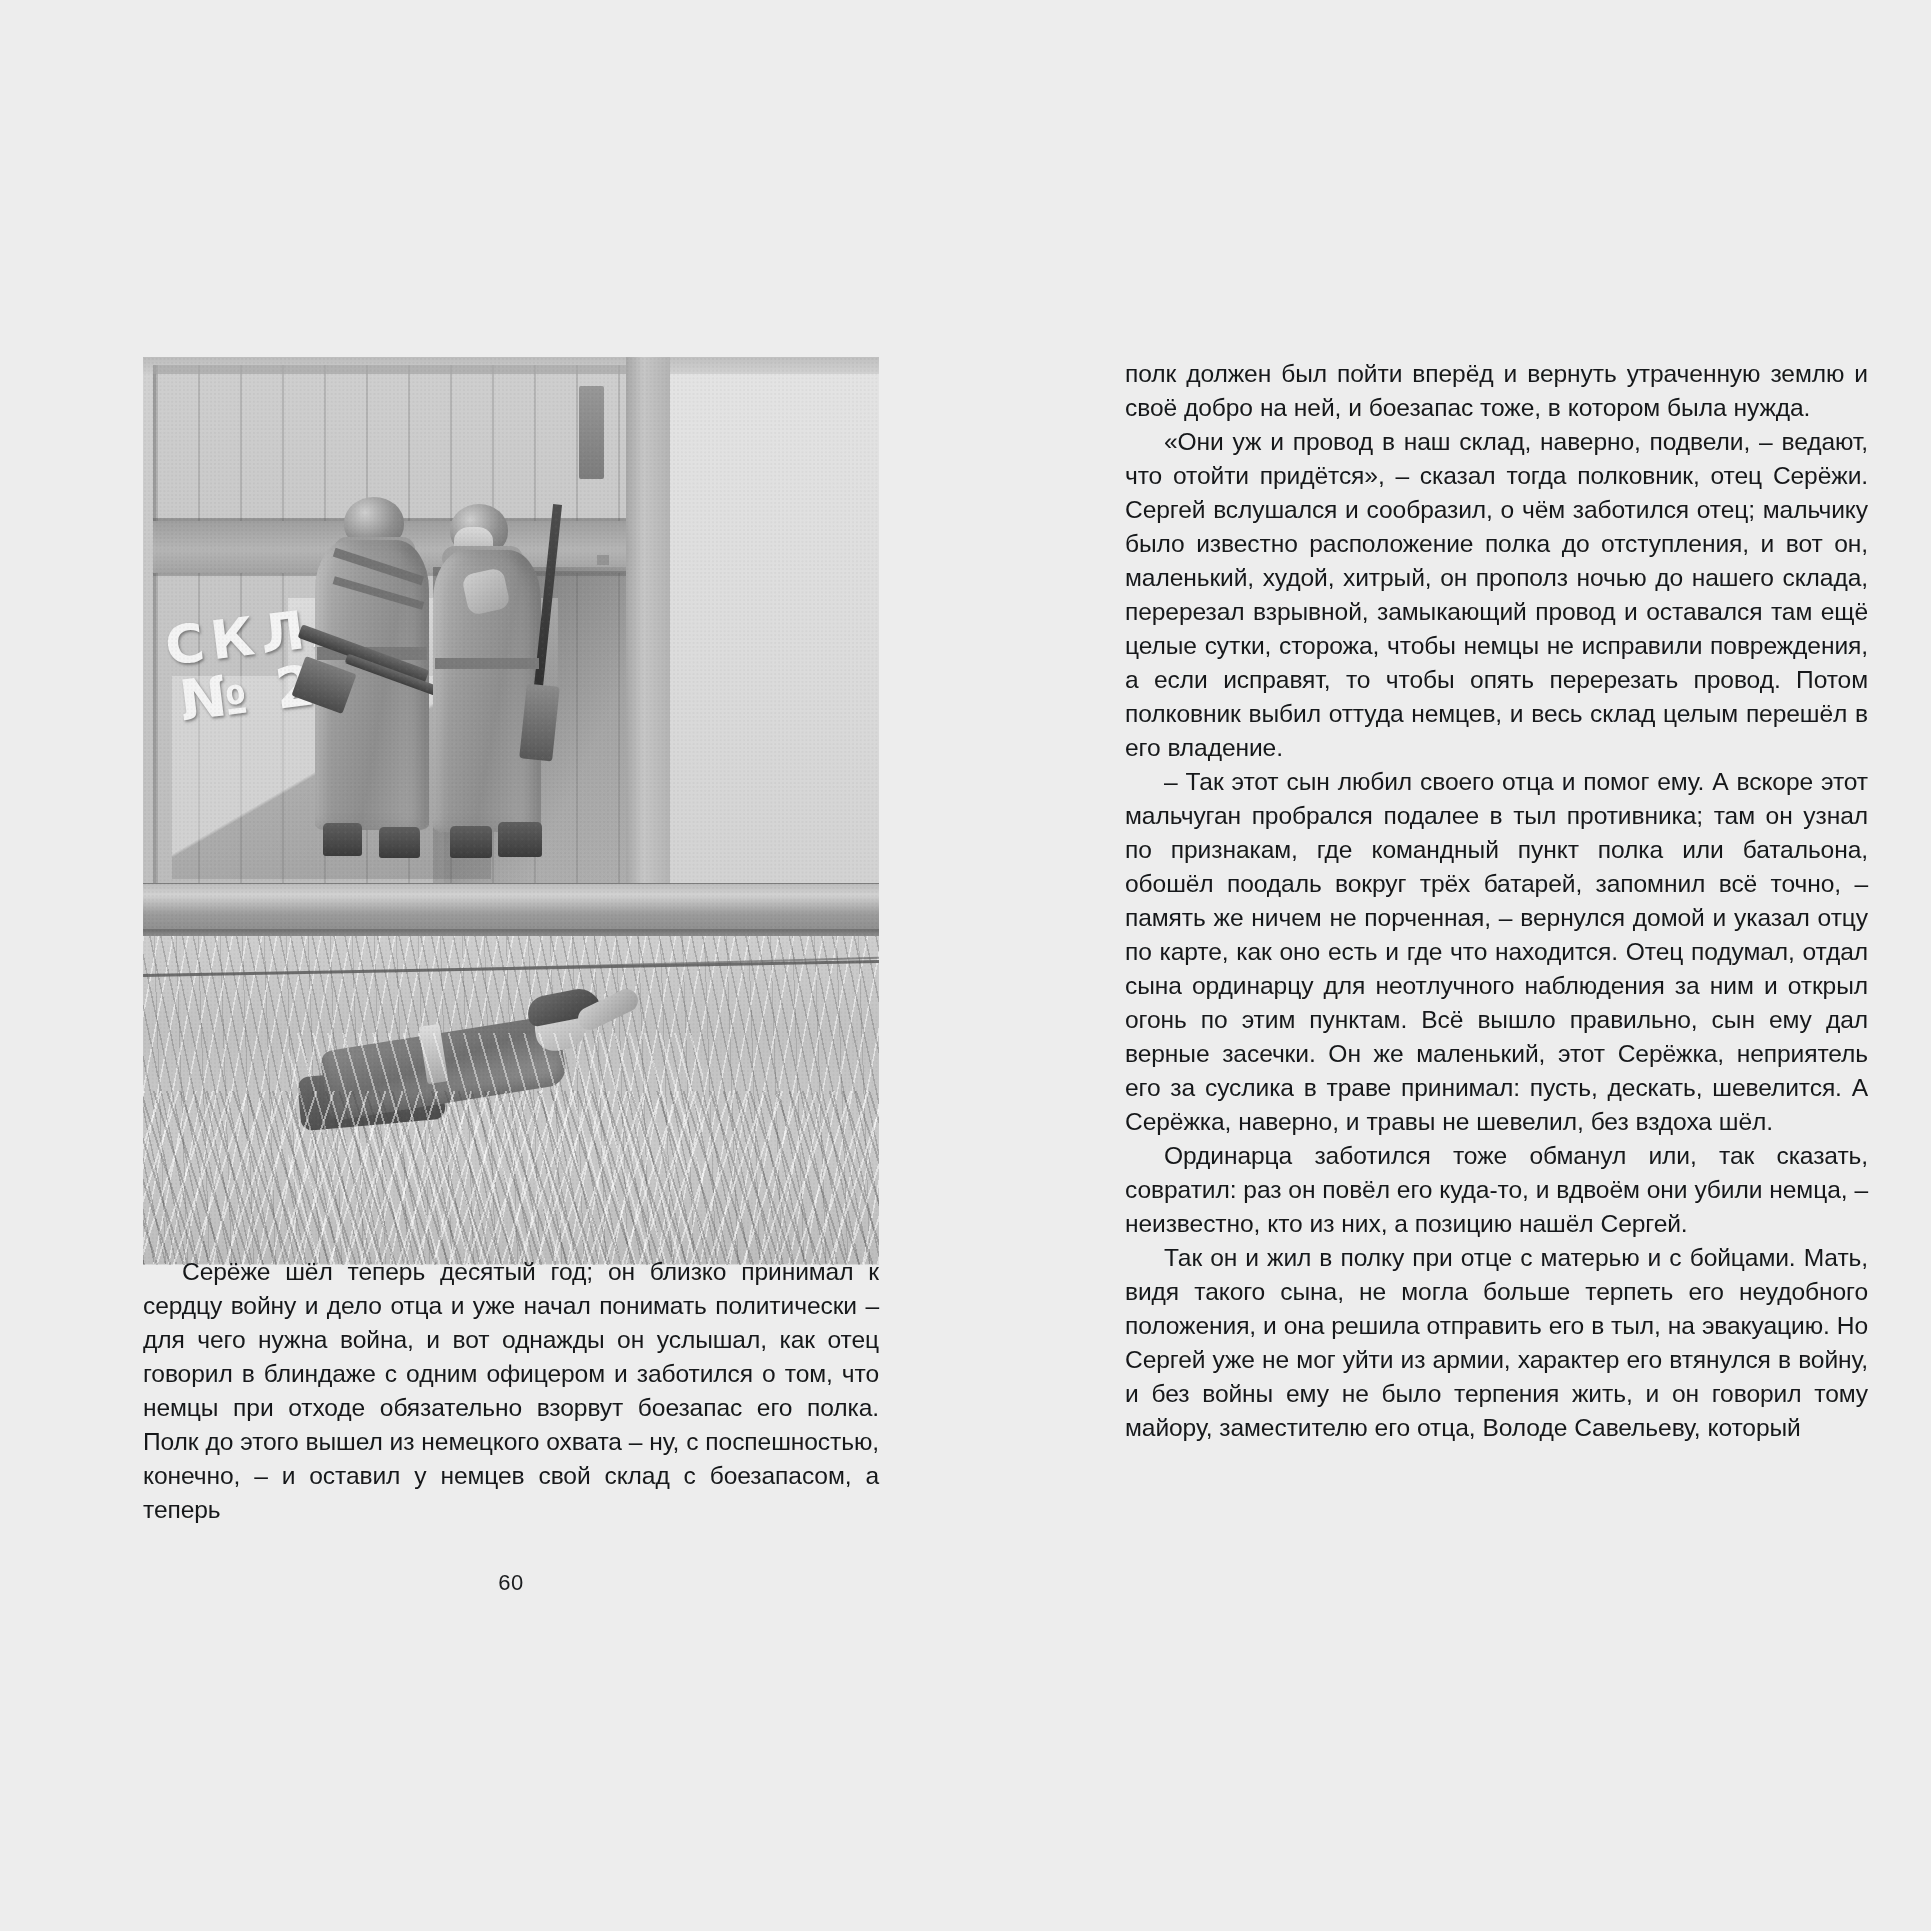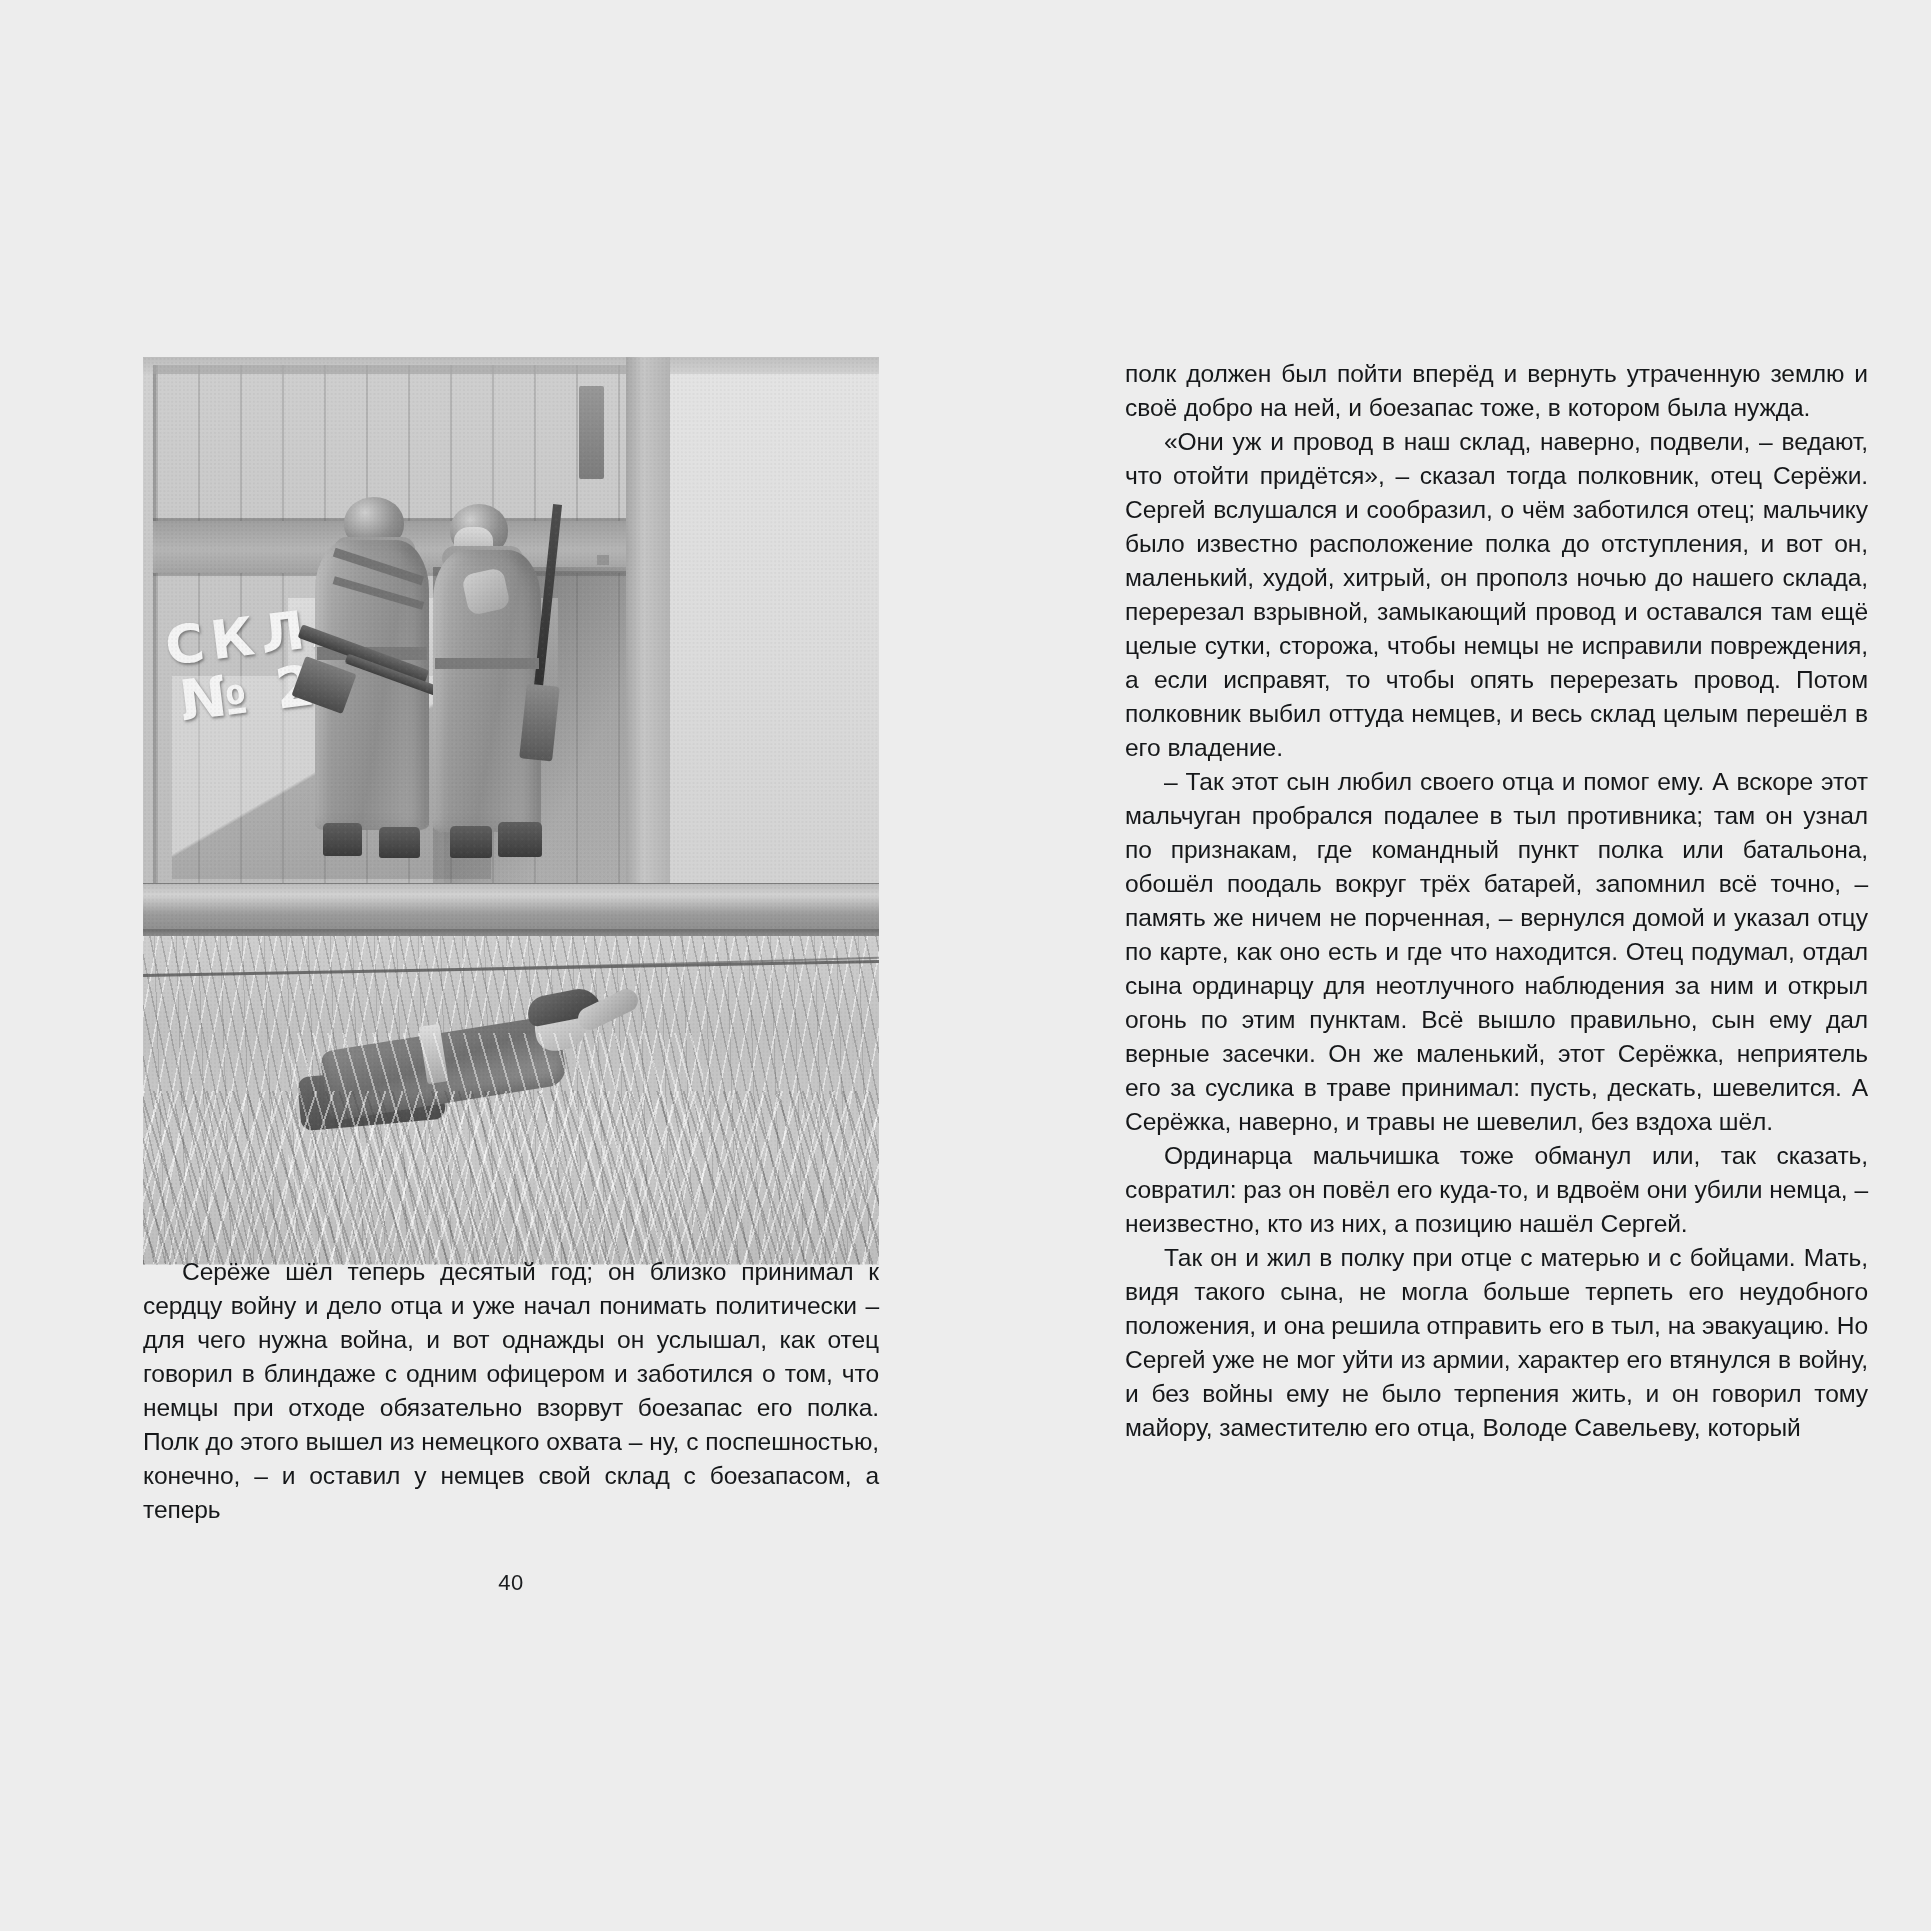--- a/index.html
+++ b/index.html
@@ -348,29 +348,29 @@
 
       <div class="boy-grass-over"></div>
       <div class="grass-front"></div>
       <div class="ill-grain"></div>
     </div>
 
     <div class="textcol" style="left:143px;top:1255px;width:736px;">
       <p>Серёже шёл теперь десятый год; он близко принимал к сердцу войну и дело отца и уже начал понимать политически – для чего нужна война, и вот однажды он услышал, как отец говорил в блиндаже с одним офицером и заботился о том, что немцы при отходе обязательно взорвут боезапас его полка. Полк до этого вышел из немецкого охвата – ну, с поспешностью, конечно, – и оставил у немцев свой склад с боезапасом, а теперь</p>
     </div>
 
-    <div class="folio" style="left:143px;top:1570px;width:736px;">40</div>
+    <div class="folio" style="left:143px;top:1570px;width:736px;">60</div>
   </div>
 
   <div class="page page-right">
 
     <div class="textcol" style="left:116px;top:357px;width:743px;">
       <p class="noindent">полк должен был пойти вперёд и вернуть утраченную землю и своё добро на ней, и боезапас тоже, в котором была нужда.</p>
       <p>«Они уж и провод в наш склад, наверно, подвели, – ведают, что отойти придётся», – сказал тогда полковник, отец Серёжи. Сергей вслушался и сообразил, о чём заботился отец; мальчику было известно расположение полка до отступления, и вот он, маленький, худой, хитрый, он прополз ночью до нашего склада, перерезал взрывной, замыкающий провод и оставался там ещё целые сутки, сторожа, чтобы немцы не исправили повреждения, а если исправят, то чтобы опять перерезать провод. Потом полковник выбил оттуда немцев, и весь склад целым перешёл в его владение.</p>
       <p>– Так этот сын любил своего отца и помог ему. А вскоре этот мальчуган пробрался подалее в тыл противника; там он узнал по признакам, где командный пункт полка или батальона, обошёл поодаль вокруг трёх батарей, запомнил всё точно, – память же ничем не порченная, – вернулся домой и указал отцу по карте, как оно есть и где что находится. Отец подумал, отдал сына ординарцу для неотлучного наблюдения за ним и открыл огонь по этим пунктам. Всё вышло правильно, сын ему дал верные засечки. Он же маленький, этот Серёжка, неприятель его за суслика в траве принимал: пусть, дескать, шевелится. А Серёжка, наверно, и травы не шевелил, без вздоха шёл.</p>
-      <p>Ординарца мальчишка тоже обманул или, так сказать, совратил: раз он повёл его куда-то, и вдвоём они убили немца, – неизвестно, кто из них, а позицию нашёл Сергей.</p>
+      <p>Ординарца заботился тоже обманул или, так сказать, совратил: раз он повёл его куда-то, и вдвоём они убили немца, – неизвестно, кто из них, а позицию нашёл Сергей.</p>
       <p>Так он и жил в полку при отце с матерью и с бойцами. Мать, видя такого сына, не могла больше терпеть его неудобного положения, и она решила отправить его в тыл, на эвакуацию. Но Сергей уже не мог уйти из армии, характер его втянулся в войну, и без войны ему не было терпения жить, и он говорил тому майору, заместителю его отца, Володе Савельеву, который</p>
     </div>
 
   </div>
 
 </div>
 
 
 </body></html>

